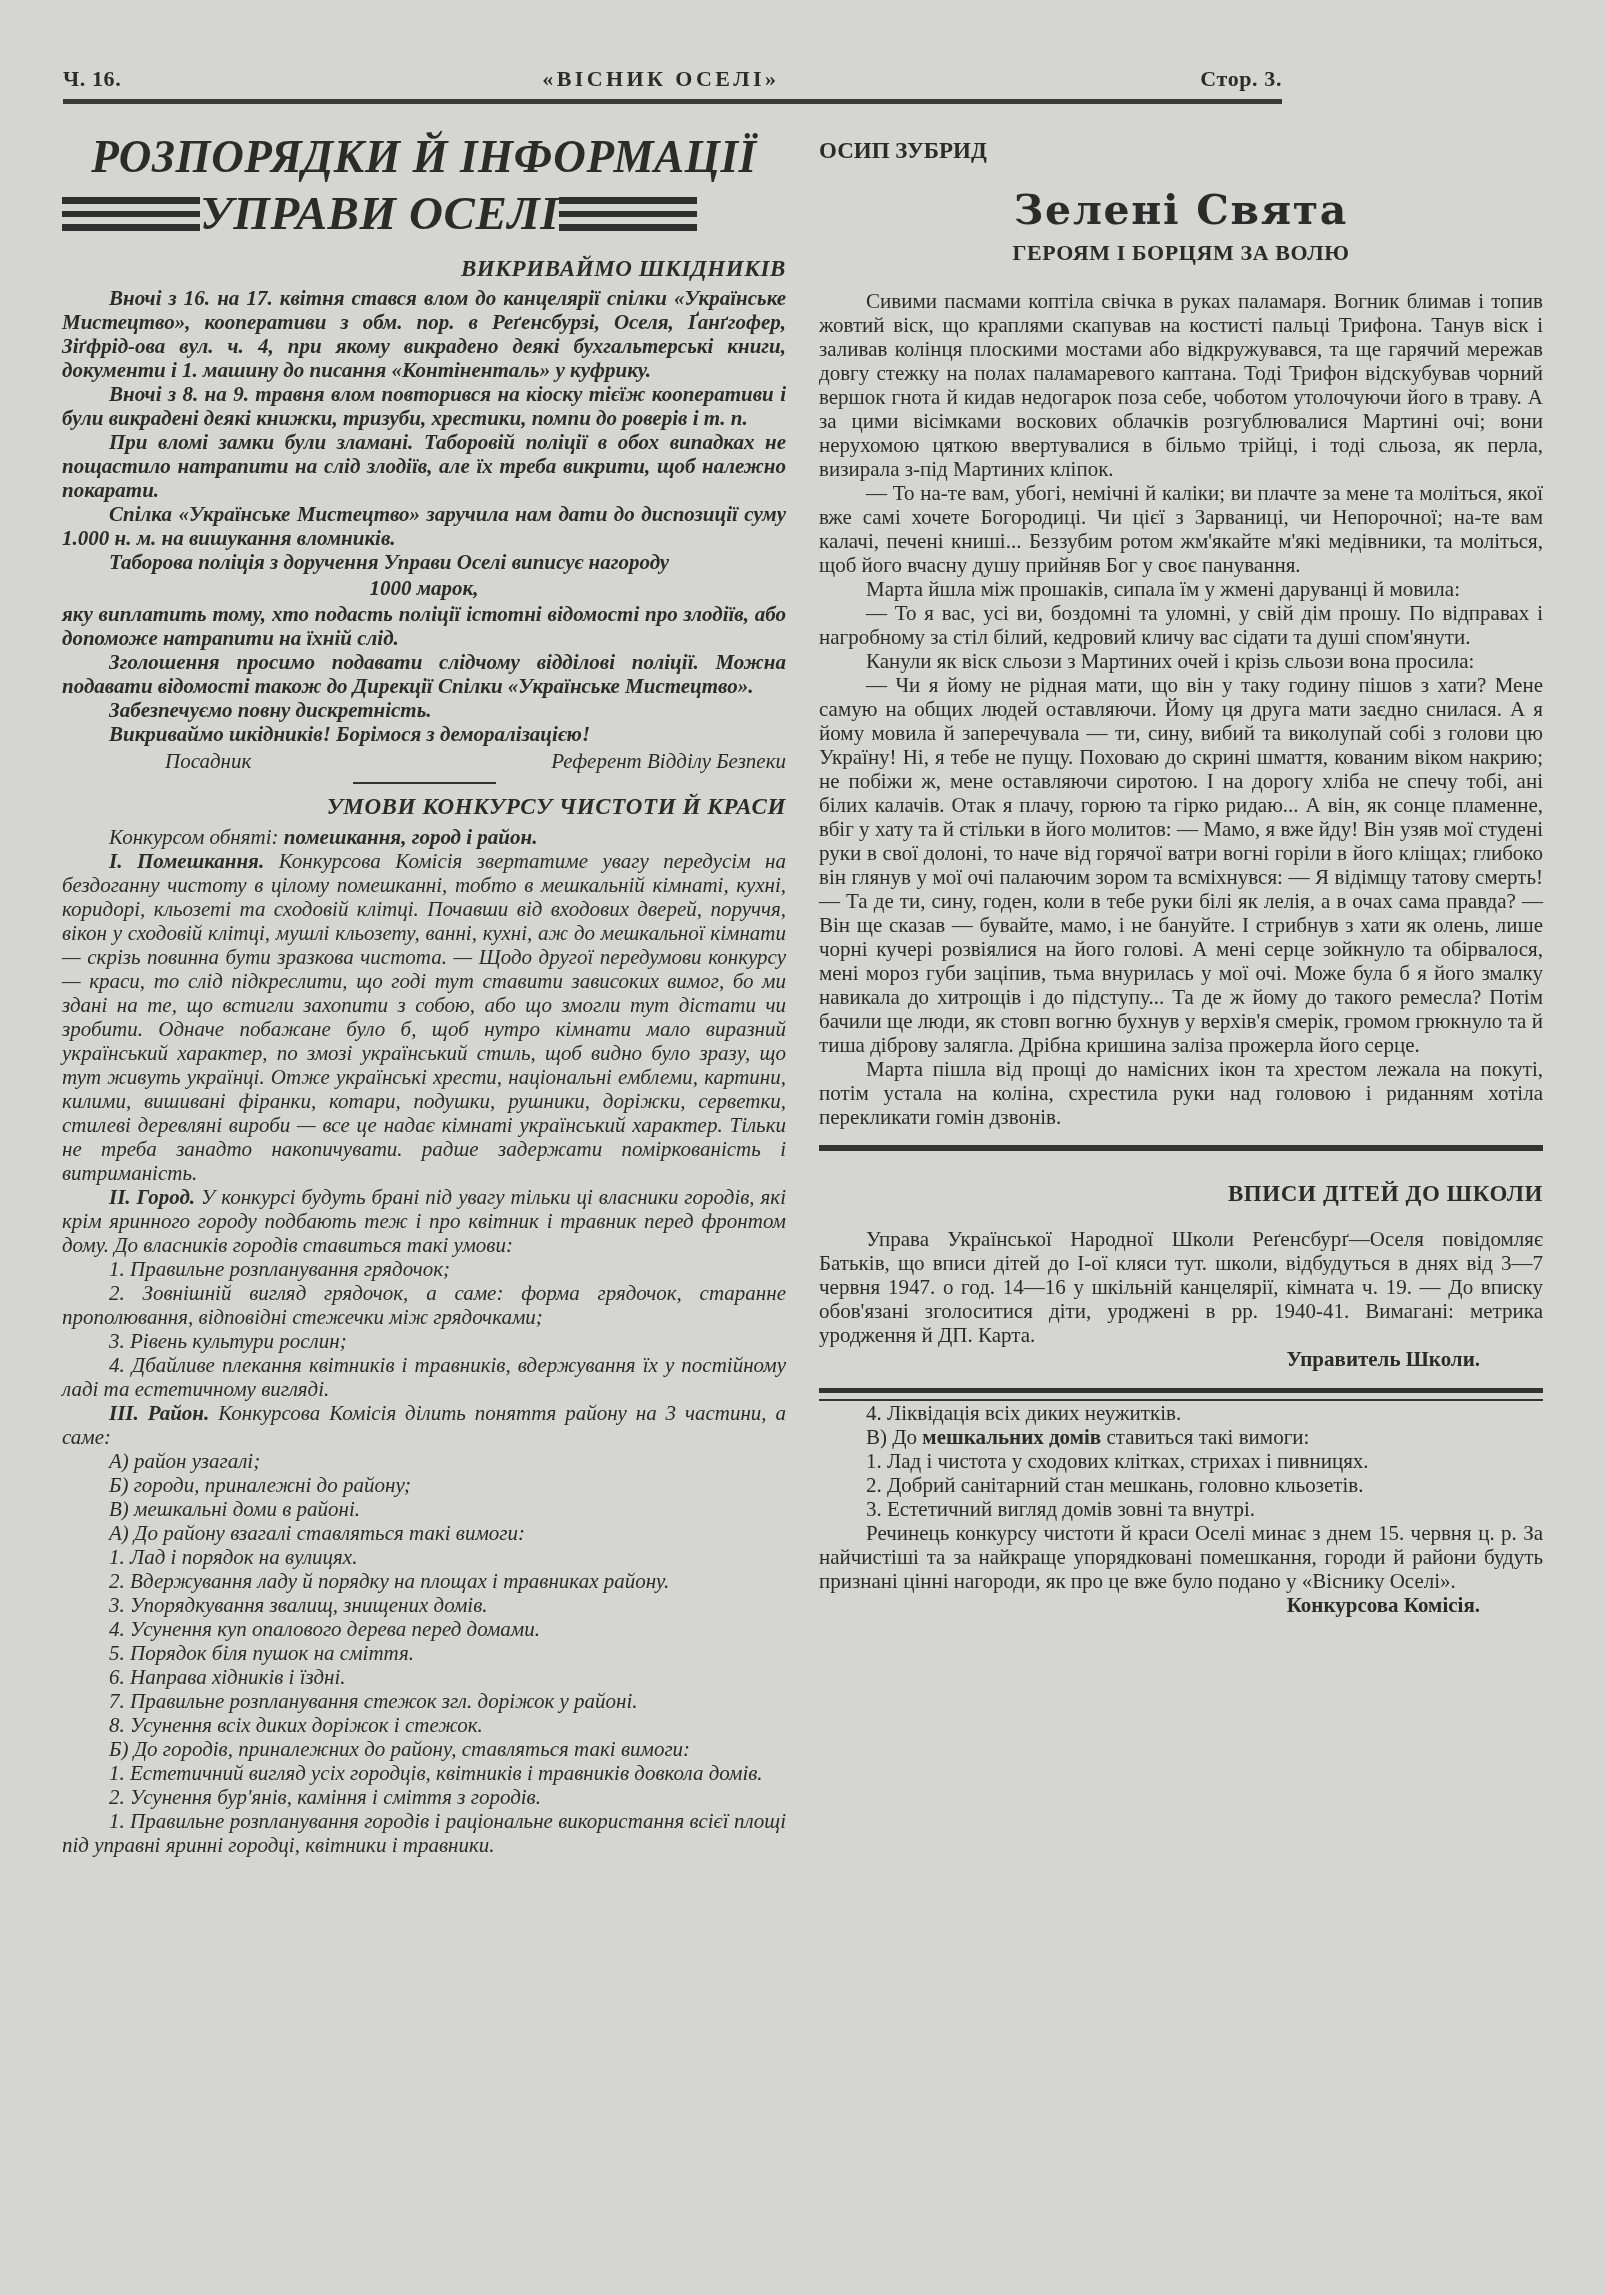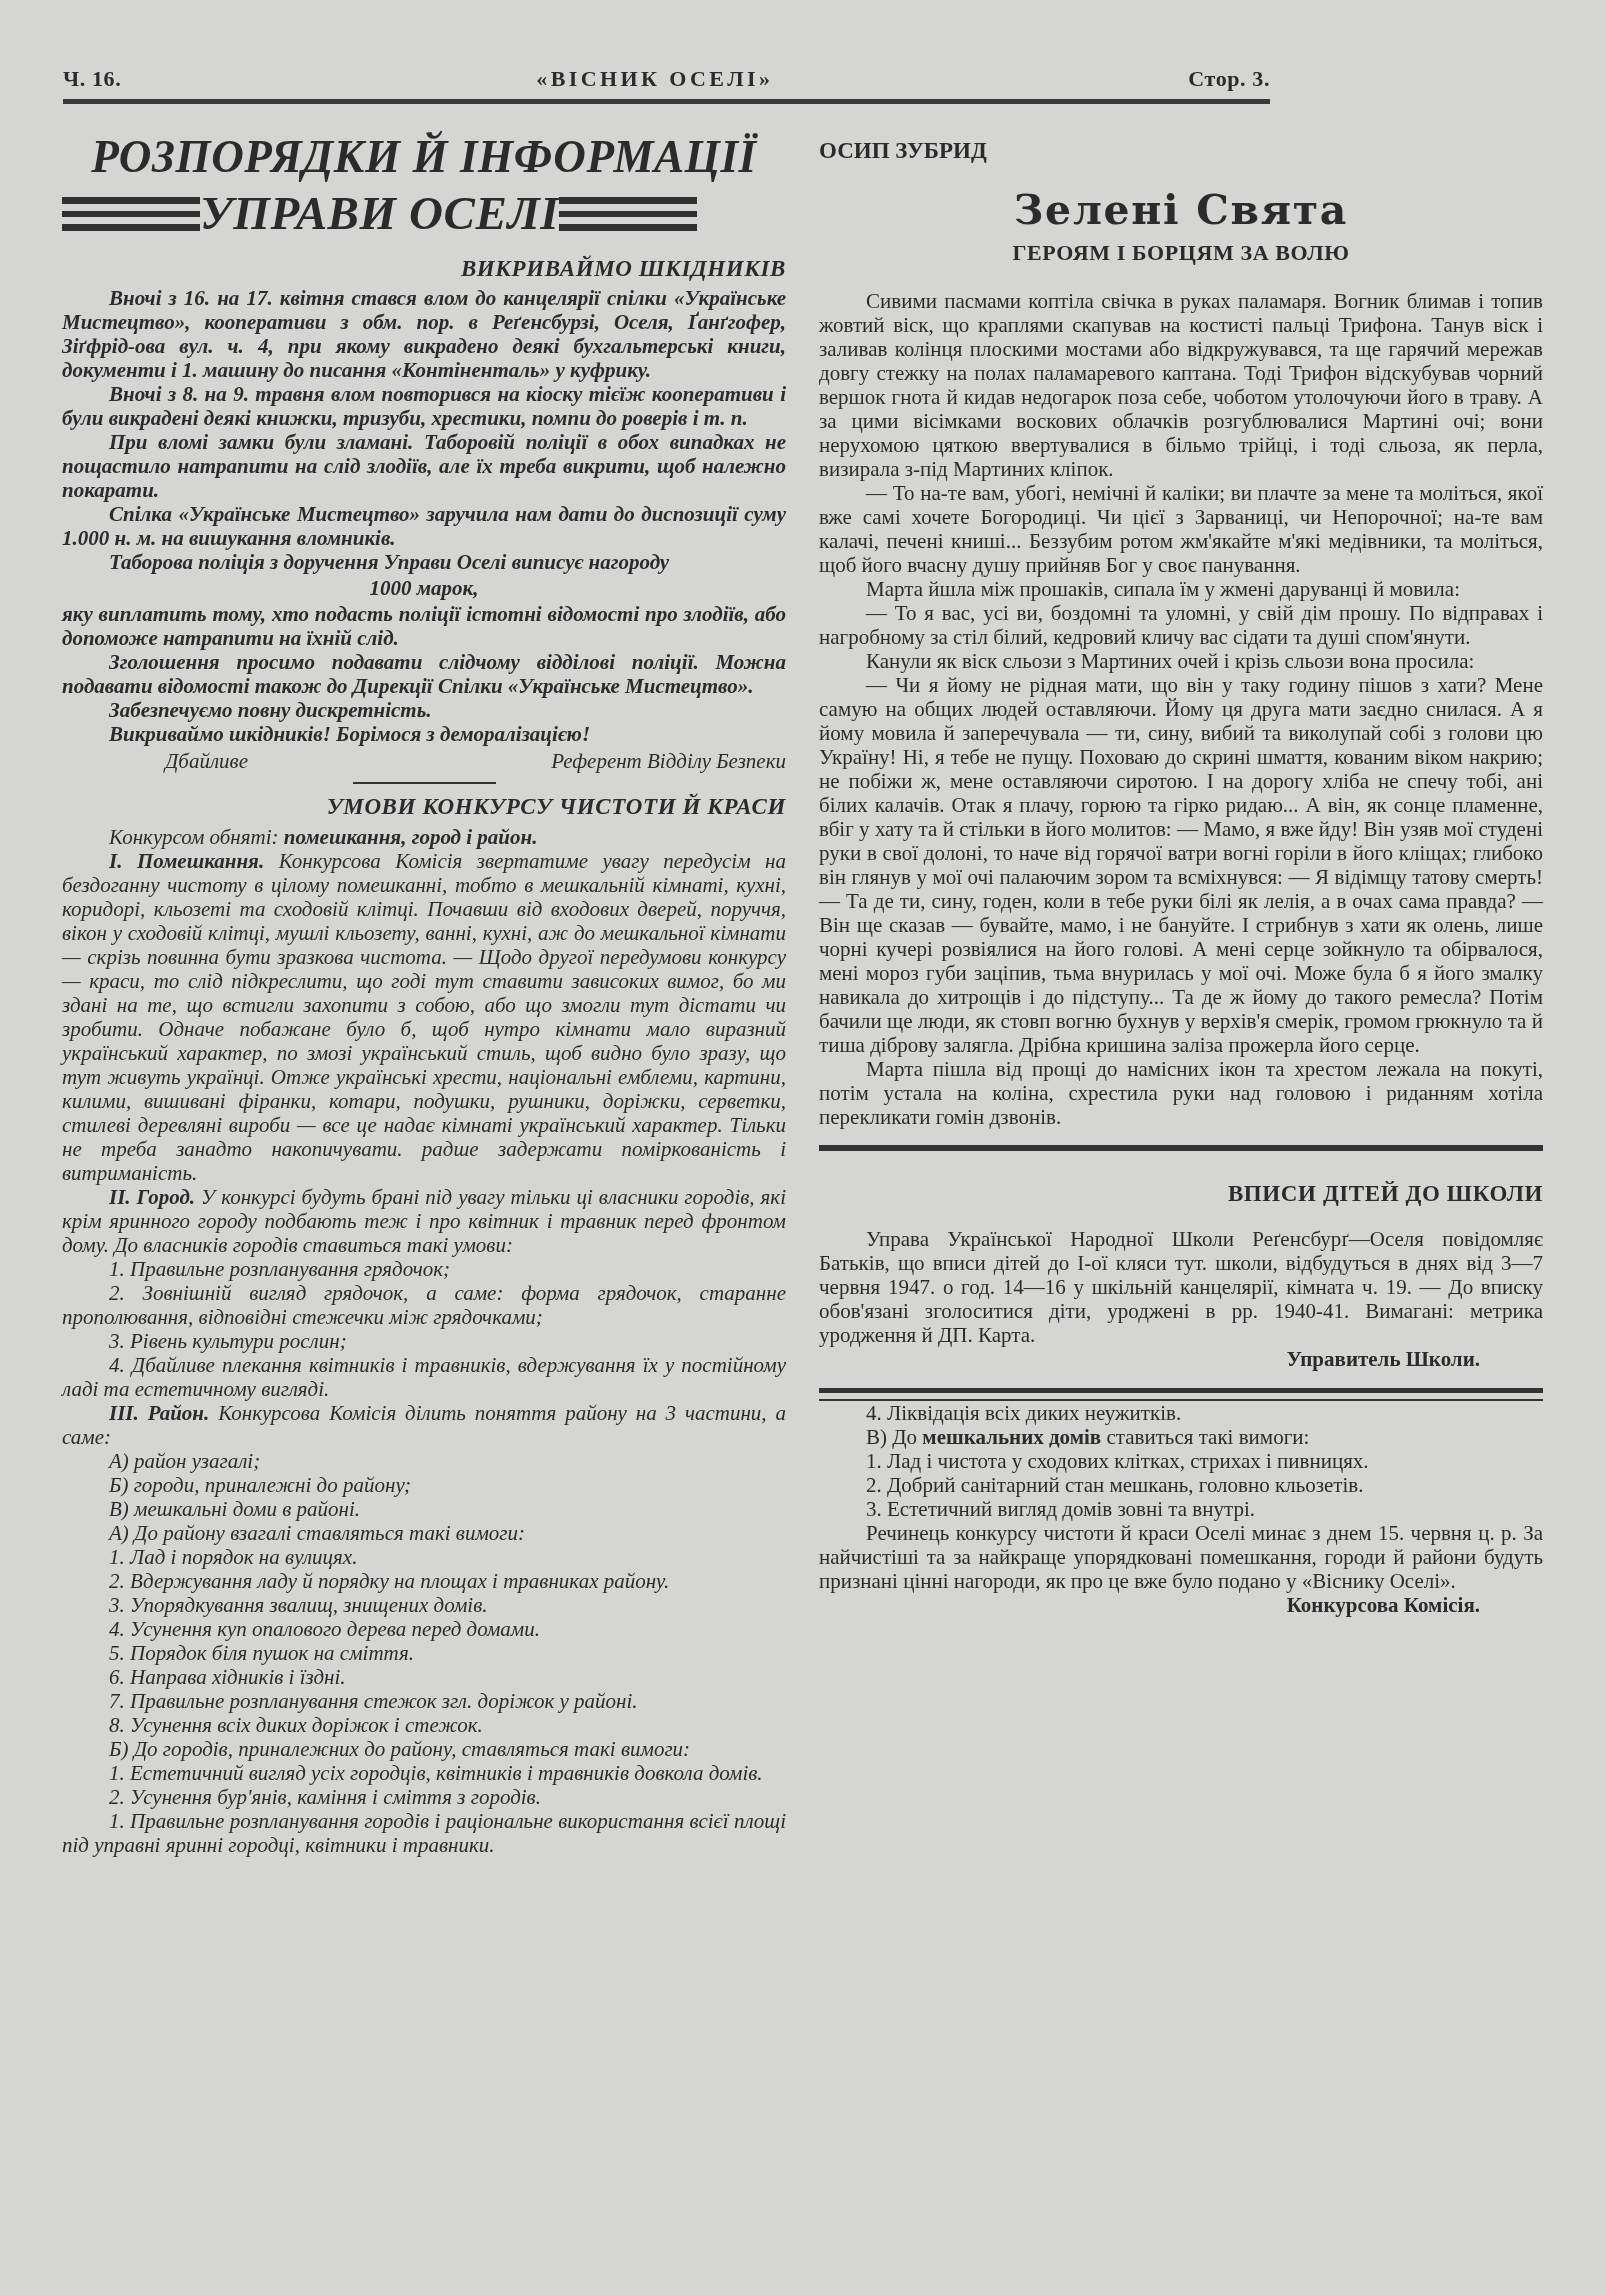--- a/index.html
+++ b/index.html
@@ -2,21 +2,21 @@
 <html style="font-size:9.2px"><head>
 <meta charset="utf-8">
 <style>
   html, body { margin: 0; padding: 0; }
   body {
     width: 1607px; height: 2295px; overflow: hidden;
     background: #d5d5d3;
     color: #2b2b2b;
     font-family: "DejaVu Serif", "Liberation Serif", serif;
   }
-  .page { position: relative; width: 1333px; height: 2295px; }
+  .page { position: relative; width: 1333px; height: 2295px; padding-left: 12px; }
   .runhead {
     position: absolute; left: 63px; right: 63px; top: 62px; height: 34px;
     font-family: "Liberation Serif", serif; font-weight: bold; font-size: 22px;
     display: flex; justify-content: space-between; align-items: center;
     letter-spacing: 0.6px;
   }
   .runhead .center { letter-spacing: 3.4px; }
   .headrule { position: absolute; left: 63px; right: 63px; top: 99px; height: 4.6px; background: #3a3a3a; }
 
   .col { position: absolute; top: 126px; }
@@ -96,21 +96,21 @@
       <p class="indent">При вломі замки були зламані. Таборовій поліції в обох випадках не пощастило натрапити на слід злодіїв, але їх треба викрити, щоб належно покарати.</p>
       <p class="indent">Спілка «Українське Мистецтво» заручила нам дати до диспозиції суму 1.000 н. м. на вишукання вломників.</p>
       <p class="indent">Таборова поліція з доручення Управи Оселі виписує нагороду</p>
       <p class="center" style="margin:2.3px 0">1000 марок,</p>
       <p>яку виплатить тому, хто подасть поліції істотні відомості про злодіїв, або допоможе натрапити на їхній слід.</p>
       <p class="indent">Зголошення просимо подавати слідчому відділові поліції. Можна подавати відомості також до Дирекції Спілки «Українське Мистецтво».</p>
       <p class="indent">Забезпечуємо повну дискретність.</p>
       <p class="indent">Викриваймо шкідників! Борімося з деморалізацією!</p>
     </div>
     <div class="sign-row">
-      <span>Дбайливе</span>
+      <span>Посадник</span>
       <span>Референт Відділу Безпеки</span>
     </div>
     <div class="small-rule"></div>
 
     <div class="sub-head" style="margin-top:0">УМОВИ КОНКУРСУ ЧИСТОТИ Й КРАСИ</div>
     <div class="body">
       <p class="indent" style="margin-top:5.7px">
         <span>Конкурсом обняті: </span><b>помешкання, город і район.</b>
       </p>
       <p class="indent">

